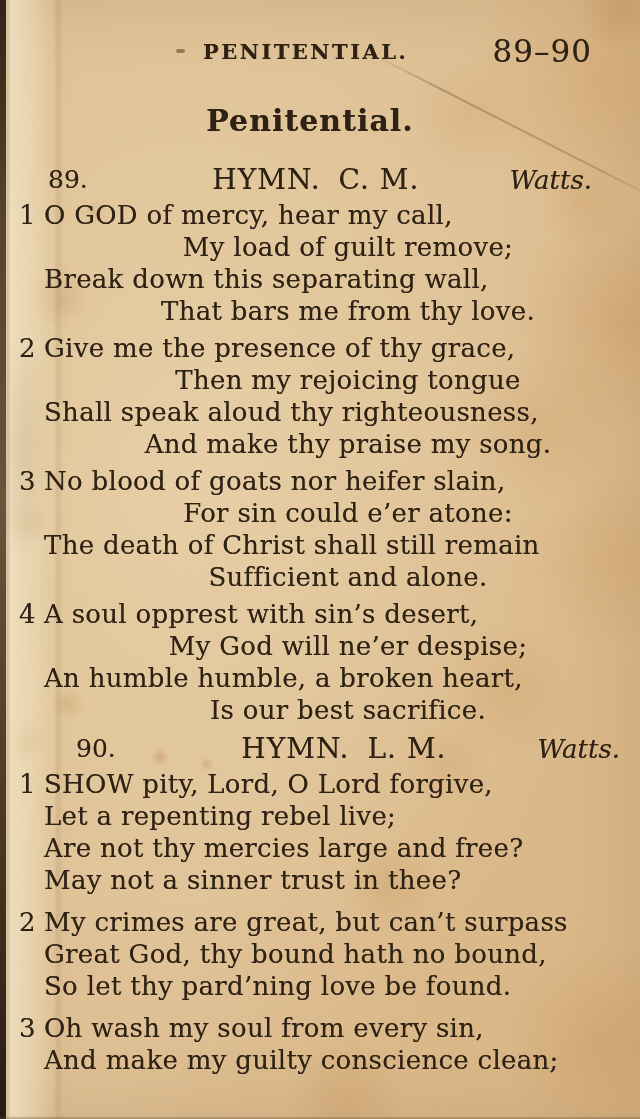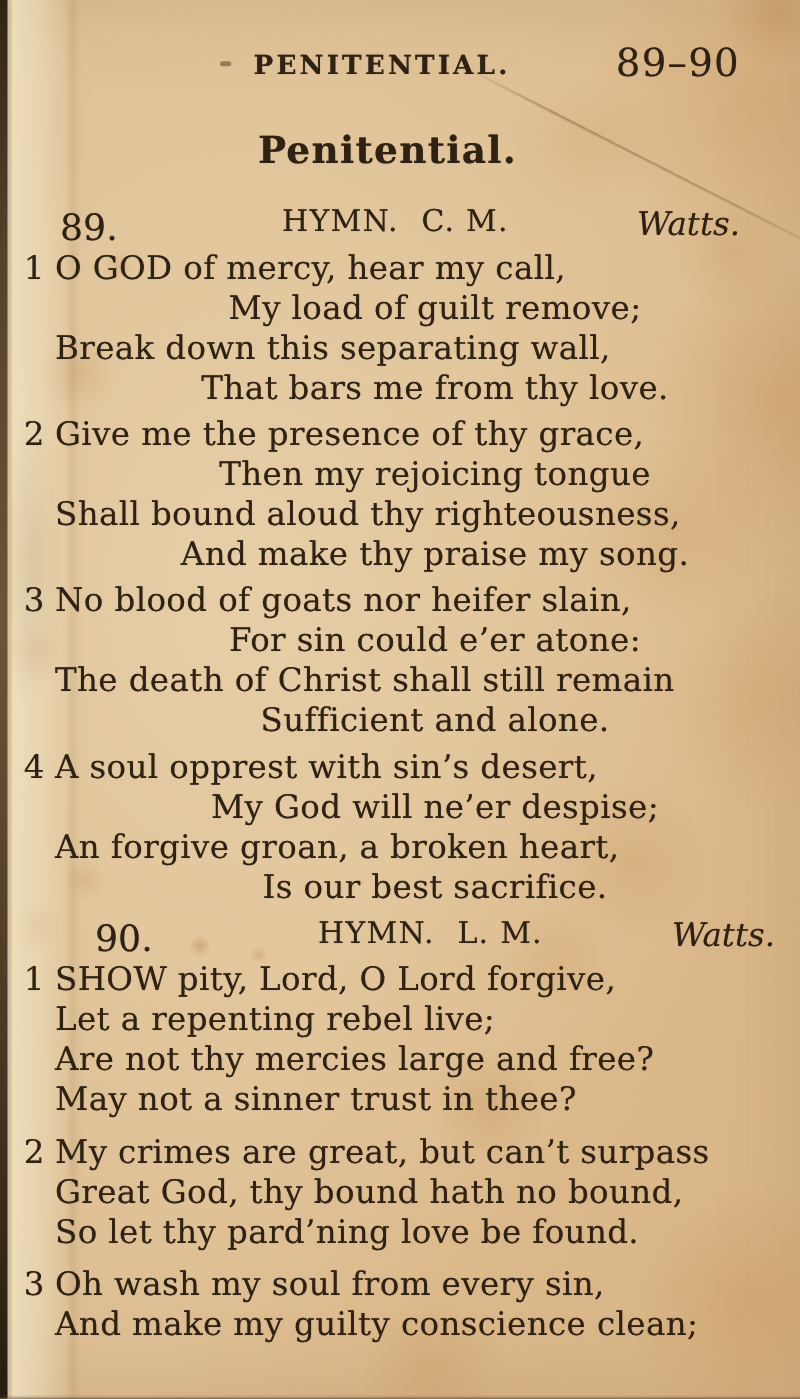--- a/index.html
+++ b/index.html
@@ -57,22 +57,22 @@
     text-shadow:0 0 .6px rgba(44,32,19,.55);}
   .running-head{position:absolute;top:33px;left:0;width:100%;height:30px;}
   .rh-title{position:absolute;left:50%;top:6px;transform:translateX(-57%);
     font-size:21px;letter-spacing:2.5px;font-weight:bold;}
   .rh-pages{position:absolute;right:48px;top:0;font-size:31px;letter-spacing:1px;}
   .section-title{position:absolute;top:103px;left:0;width:100%;text-align:center;
     font-size:30px;font-weight:bold;letter-spacing:1px;transform:translateX(-10px);}
   .hymn-head{position:absolute;left:0;width:100%;height:32px;}
   .hh-89{top:163px;}
   .hh-90{top:732px;margin-left:28px;}
-  .hymn-num{position:absolute;left:48px;top:2px;font-size:29px;}
-  .hymn-title{position:absolute;left:50%;top:0;transform:translateX(-52%);font-size:24px;
+  .hymn-num{position:absolute;left:48px;top:2px;font-size:25px;}
+  .hymn-title{position:absolute;left:50%;top:0;transform:translateX(-52%);font-size:28px;
     letter-spacing:1px;white-space:nowrap;}
   .hymn-title .meter{margin-left:18px;}
   .hymn-author{position:absolute;right:48px;top:2px;font-size:26px;font-style:italic;}
   .verses{position:absolute;left:44px;right:20px;}
   .v-89{top:199px;}
   .v-90{top:768px;}
   .verse{position:relative;margin-bottom:5px;}
   .v-90 .verse{margin-bottom:10px;}
   .vnum{position:absolute;left:-25px;top:0;font-size:26px;line-height:32px;}
   .vline{font-size:26px;line-height:32px;letter-spacing:.3px;white-space:nowrap;}
@@ -112,35 +112,35 @@
         <span class="vnum">1</span>
         <div class="vline">O GOD of mercy, hear my call,</div>
         <div class="vline ind">My load of guilt remove;</div>
         <div class="vline">Break down this separating wall,</div>
         <div class="vline ind">That bars me from thy love.</div>
       </div>
       <div class="verse">
         <span class="vnum">2</span>
         <div class="vline">Give me the presence of thy grace,</div>
         <div class="vline ind">Then my rejoicing tongue</div>
-        <div class="vline">Shall bound aloud thy righteousness,</div>
+        <div class="vline">Shall speak aloud thy righteousness,</div>
         <div class="vline ind">And make thy praise my song.</div>
       </div>
       <div class="verse">
         <span class="vnum">3</span>
         <div class="vline">No blood of goats nor heifer slain,</div>
         <div class="vline ind">For sin could e’er atone:</div>
         <div class="vline">The death of Christ shall still remain</div>
         <div class="vline ind">Sufficient and alone.</div>
       </div>
       <div class="verse">
         <span class="vnum">4</span>
         <div class="vline">A soul opprest with sin’s desert,</div>
         <div class="vline ind">My God will ne’er despise;</div>
-        <div class="vline">An forgive groan, a broken heart,</div>
+        <div class="vline">An humble humble, a broken heart,</div>
         <div class="vline ind">Is our best sacrifice.</div>
       </div>
     </div>
 
     <div class="hymn-head hh-90">
       <span class="hymn-num">90.</span>
       <span class="hymn-title"><span>HYMN.</span><span class="meter">L. M.</span></span>
       <span class="hymn-author">Watts.</span>
     </div>
 

